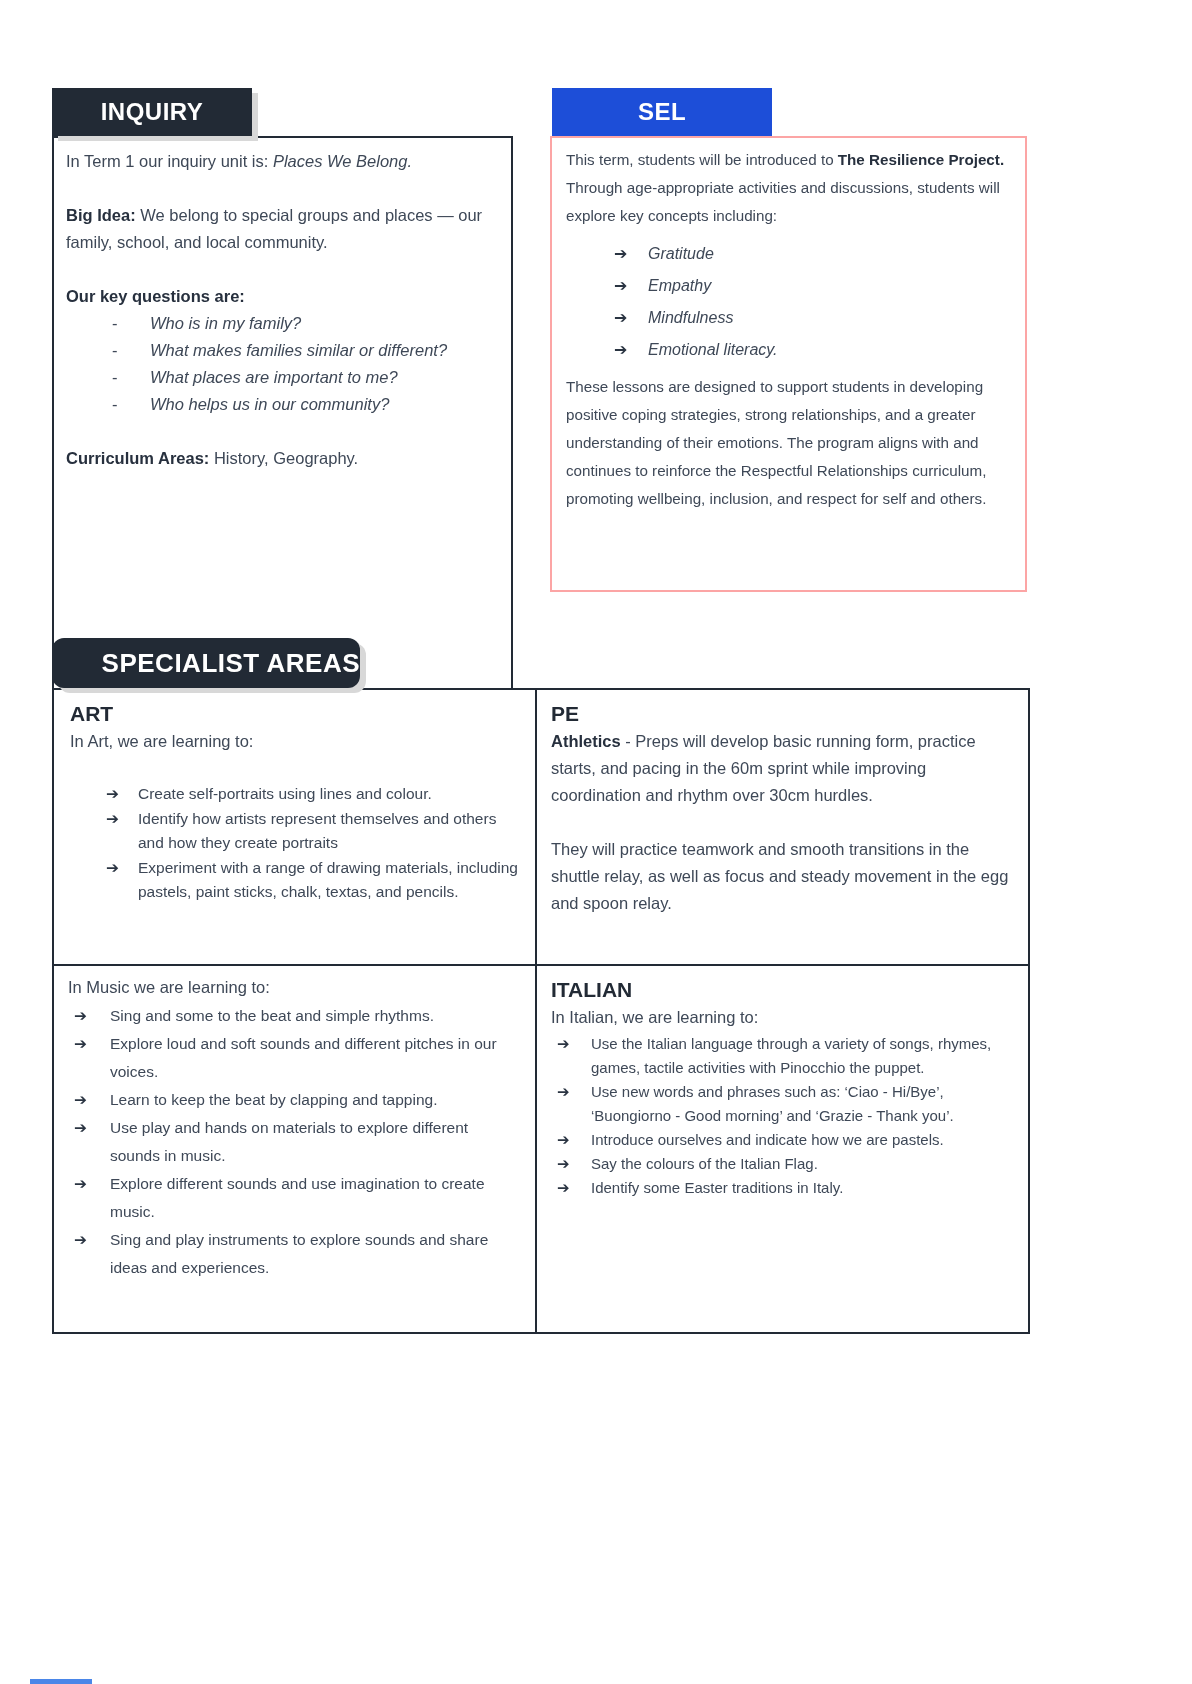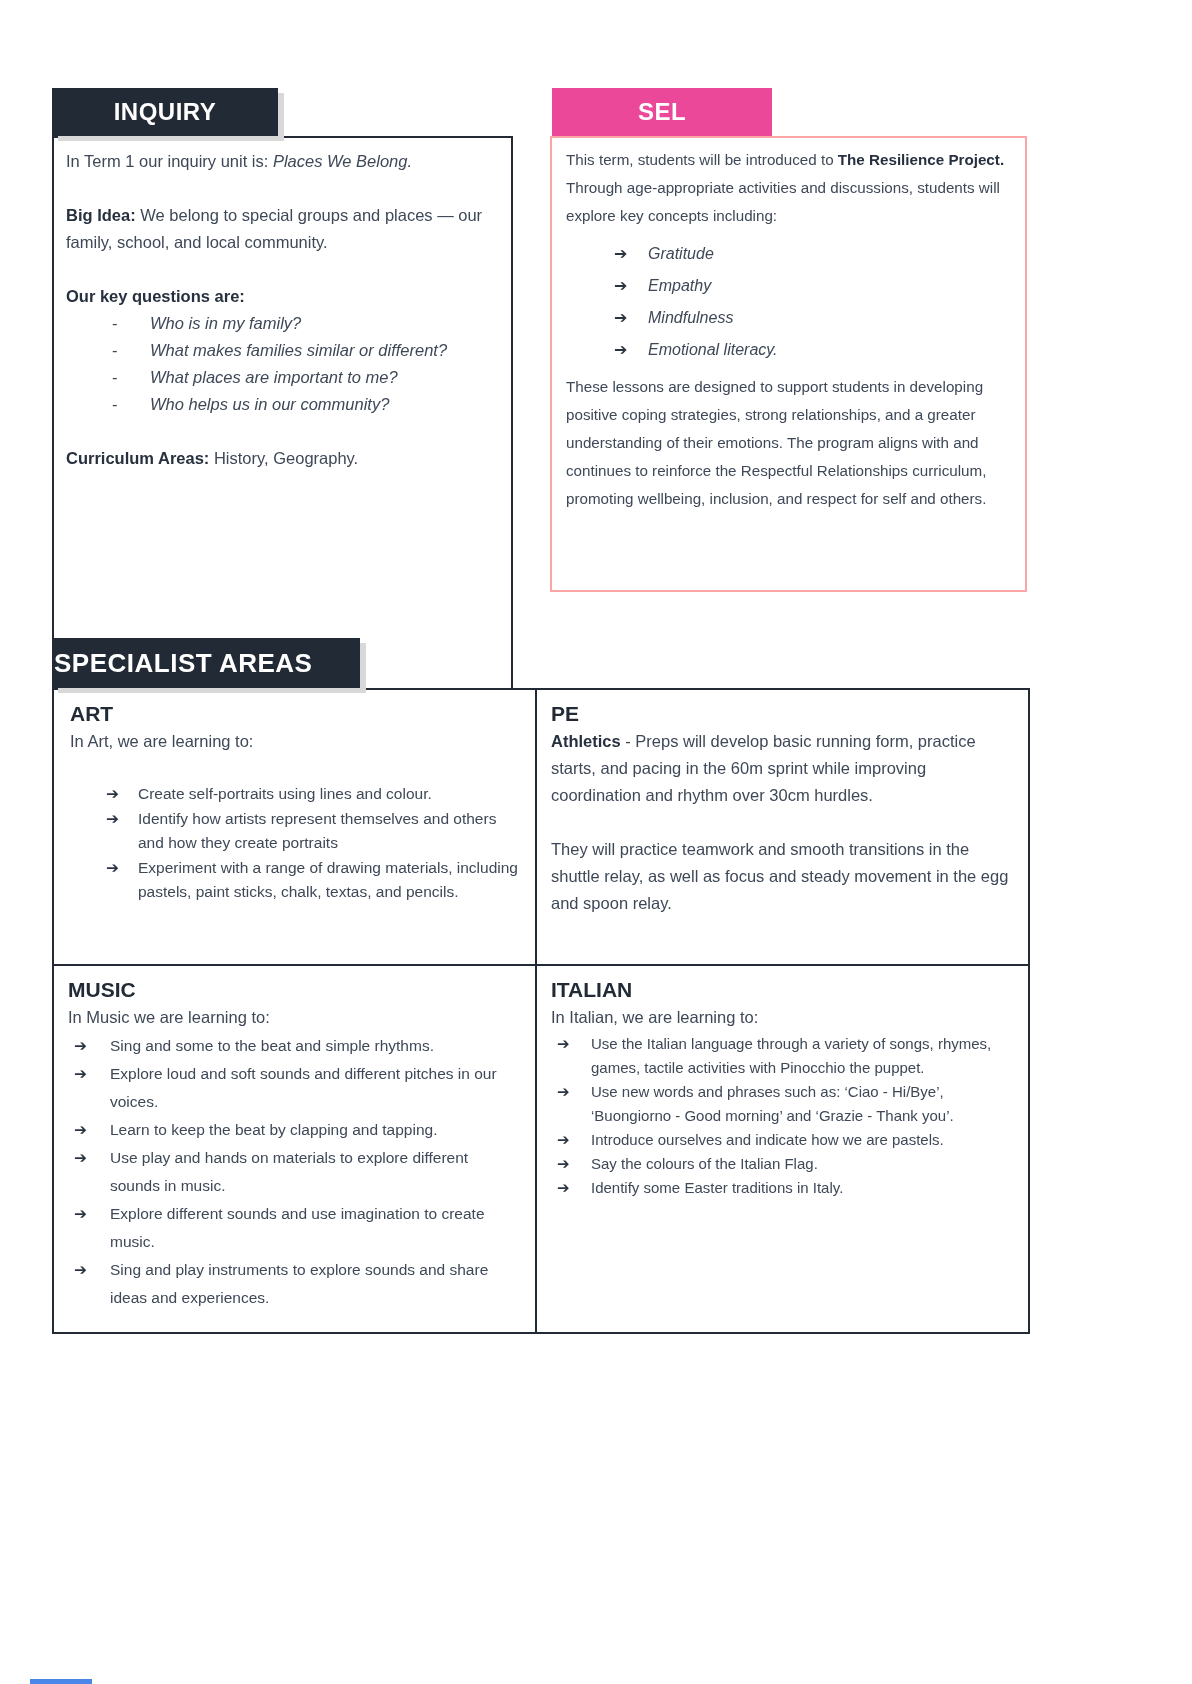--- a/index.html
+++ b/index.html
@@ -14,44 +14,44 @@
   
   .tab {
     background:#222A35; color:#ffffff; font-weight:bold;
     display:flex; align-items:center; justify-content:center;
     position:relative; z-index:2; letter-spacing:0.5px;
     box-shadow:6px 5px 0 #d8d8d8;
   }
 
   
   .inquiry { position:absolute; left:52px; top:88px; width:461px; }
-  .inquiry .tab { width:226px; height:48px; font-size:24px;text-align:right; }
+  .inquiry .tab { width:200px; height:48px; font-size:24px;text-align:right; }
   .inquiry .box {
     border:2px solid #222A35; height:577px; padding:10px 12px;
     box-sizing:border-box; font-size:16.5px; line-height:27px; background:#fff;
   }
   .bold-label { font-weight:bold; color:#27303E; }
   .dash-list { list-style:none; margin:0; padding:0 0 0 46px; }
   .dash-list li { display:flex; font-style:italic; line-height:27px; }
   .dash { flex:none; width:38px; font-style:normal; }
 
   
   .sel { position:absolute; left:550px; top:88px; width:477px; }
-  .sel .tab { width:220px; height:48px; font-size:24px; background:#ec4899; margin-left:2px; box-shadow:none; }
+  .sel .tab { width:220px; height:48px; font-size:24px; background:#1d4ed8; margin-left:2px; box-shadow:none; }
   .sel .box {
     border:2px solid #fca5a5; height:456px; padding:8px 14px;
     box-sizing:border-box; font-size:15.2px; line-height:28px; background:#fff;
   }
   .arrow-list { list-style:none; margin:13px 0 13px; padding:0 0 0 48px; }
   .sel .arrow-list li { display:flex; font-style:italic; font-size:16px; line-height:21px; margin-bottom:11px; }
   .arrow { flex:none; width:34px; font-style:normal; font-weight:bold; color:#2A3442; }
 
   
   .specialist { position:absolute; left:52px; top:638px; width:978px; }
-  .specialist .tab { width:308px; height:50px; font-size:26px; justify-content:flex-start; padding-left:2px; box-sizing:border-box; }
+  .specialist .tab { width:308px; height:50px; font-size:26px; justify-content:flex-end; padding-left:16px; box-sizing:border-box;border-radius:12px; }
   .spec-table { border:2px solid #222A35; display:grid; grid-template-columns:483px 1fr; grid-template-rows:276px 366px; background:#fff; }
   .cell { padding:8px 14px 14px; box-sizing:border-box; overflow:hidden; }
   .cell.art   { border-right:2px solid #222A35; border-bottom:2px solid #222A35;padding-left:16px; }
   .cell.pe    { border-bottom:2px solid #222A35; }
   .cell.music { border-right:2px solid #222A35; }
   .cell-title { font-size:21px; font-weight:bold; color:#222A35; line-height:27px; margin:2px 0 1px; }
   .cell-intro { font-size:16.5px; line-height:27px; }
   .pe-body { font-size:16.5px; line-height:27px; }
 
   .art .arrow-list { margin:27px 0 0; padding-left:36px; }
@@ -161,21 +161,20 @@
       </div>
 
       <div class="cell pe">
         <div class="cell-title">PE</div>
         <p class="pe-body"><span class="bold-label">Athletics</span><span> - Preps will develop basic running form, practice starts, and pacing in the 60m sprint while improving coordination and rhythm over 30cm hurdles.</span></p>
         <div class="gap27"></div>
         <p class="pe-body">They will practice teamwork and smooth transitions in the shuttle relay, as well as focus and steady movement in the egg and spoon relay.</p>
       </div>
 
       <div class="cell music">
-        <div class="cell-title">MUSIC</div>
         <div class="cell-intro">In Music we are learning to:</div>
         <ul class="arrow-list">
           <li>
               <span class="arrow">➔</span>
               <span>Sing and some to the beat and simple rhythms.</span>
             </li>
           <li>
               <span class="arrow">➔</span>
               <span>Explore loud and soft sounds and different pitches in our voices.</span>
             </li>

